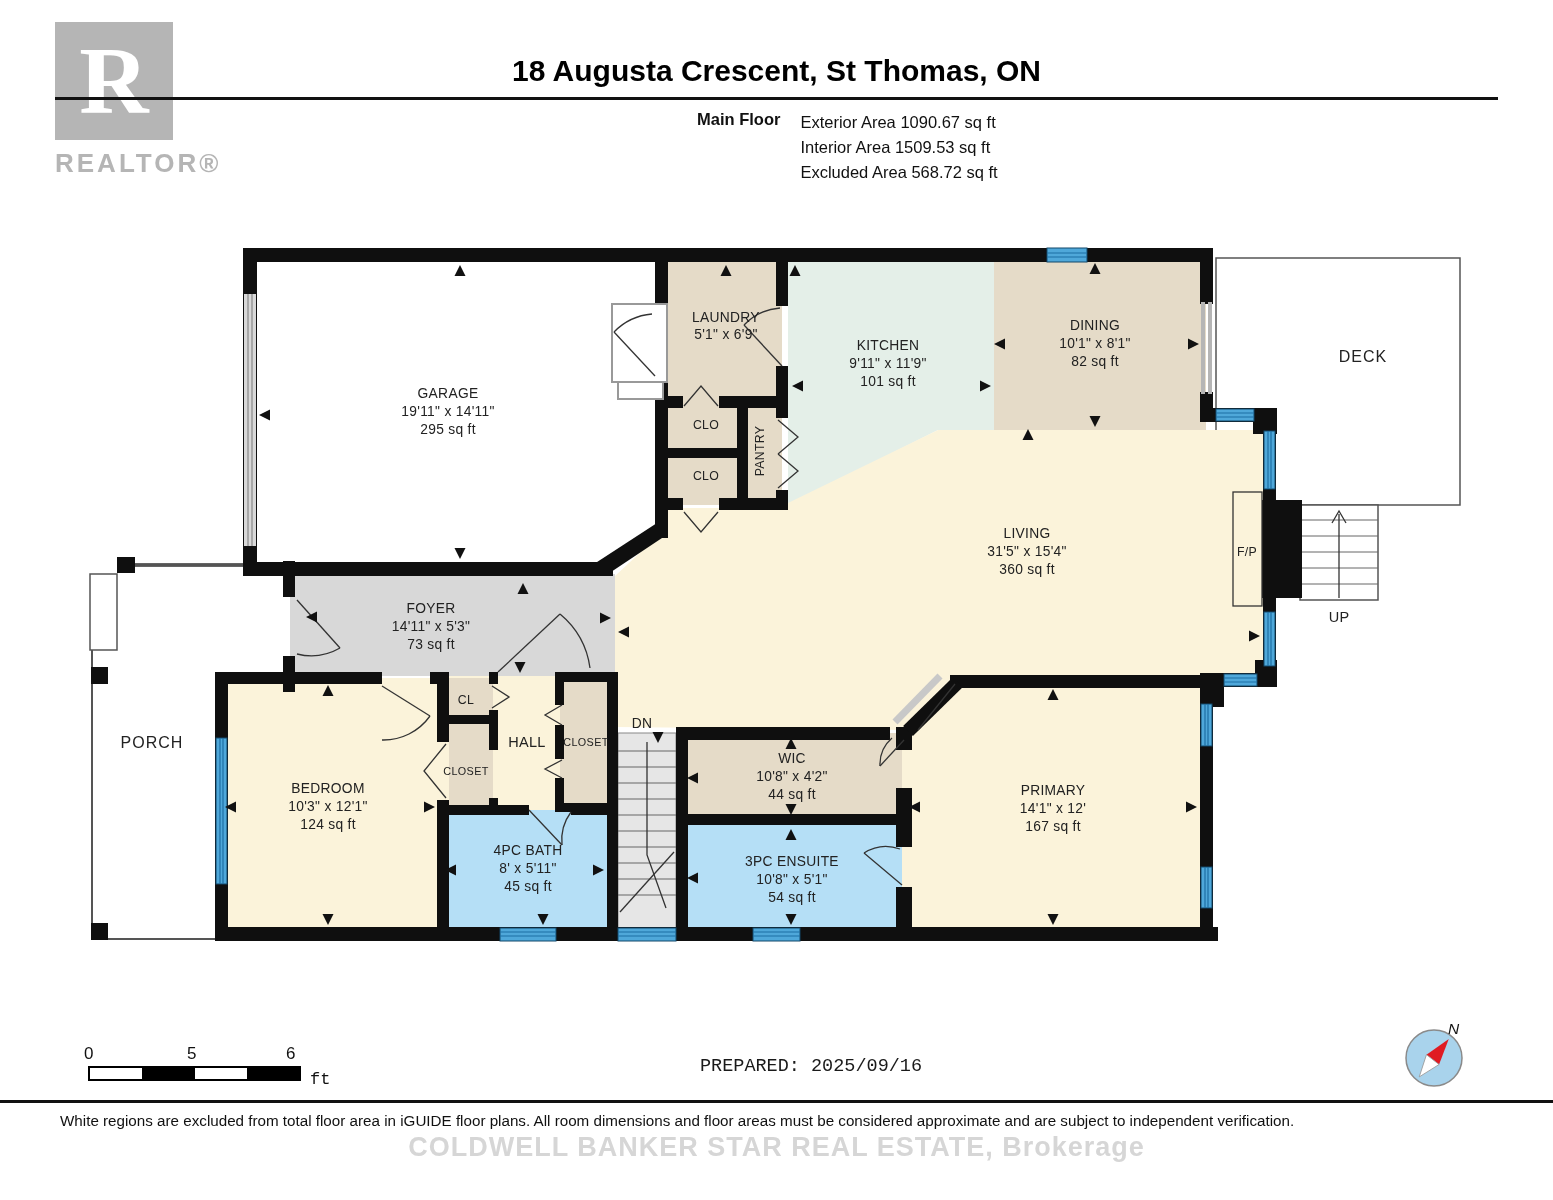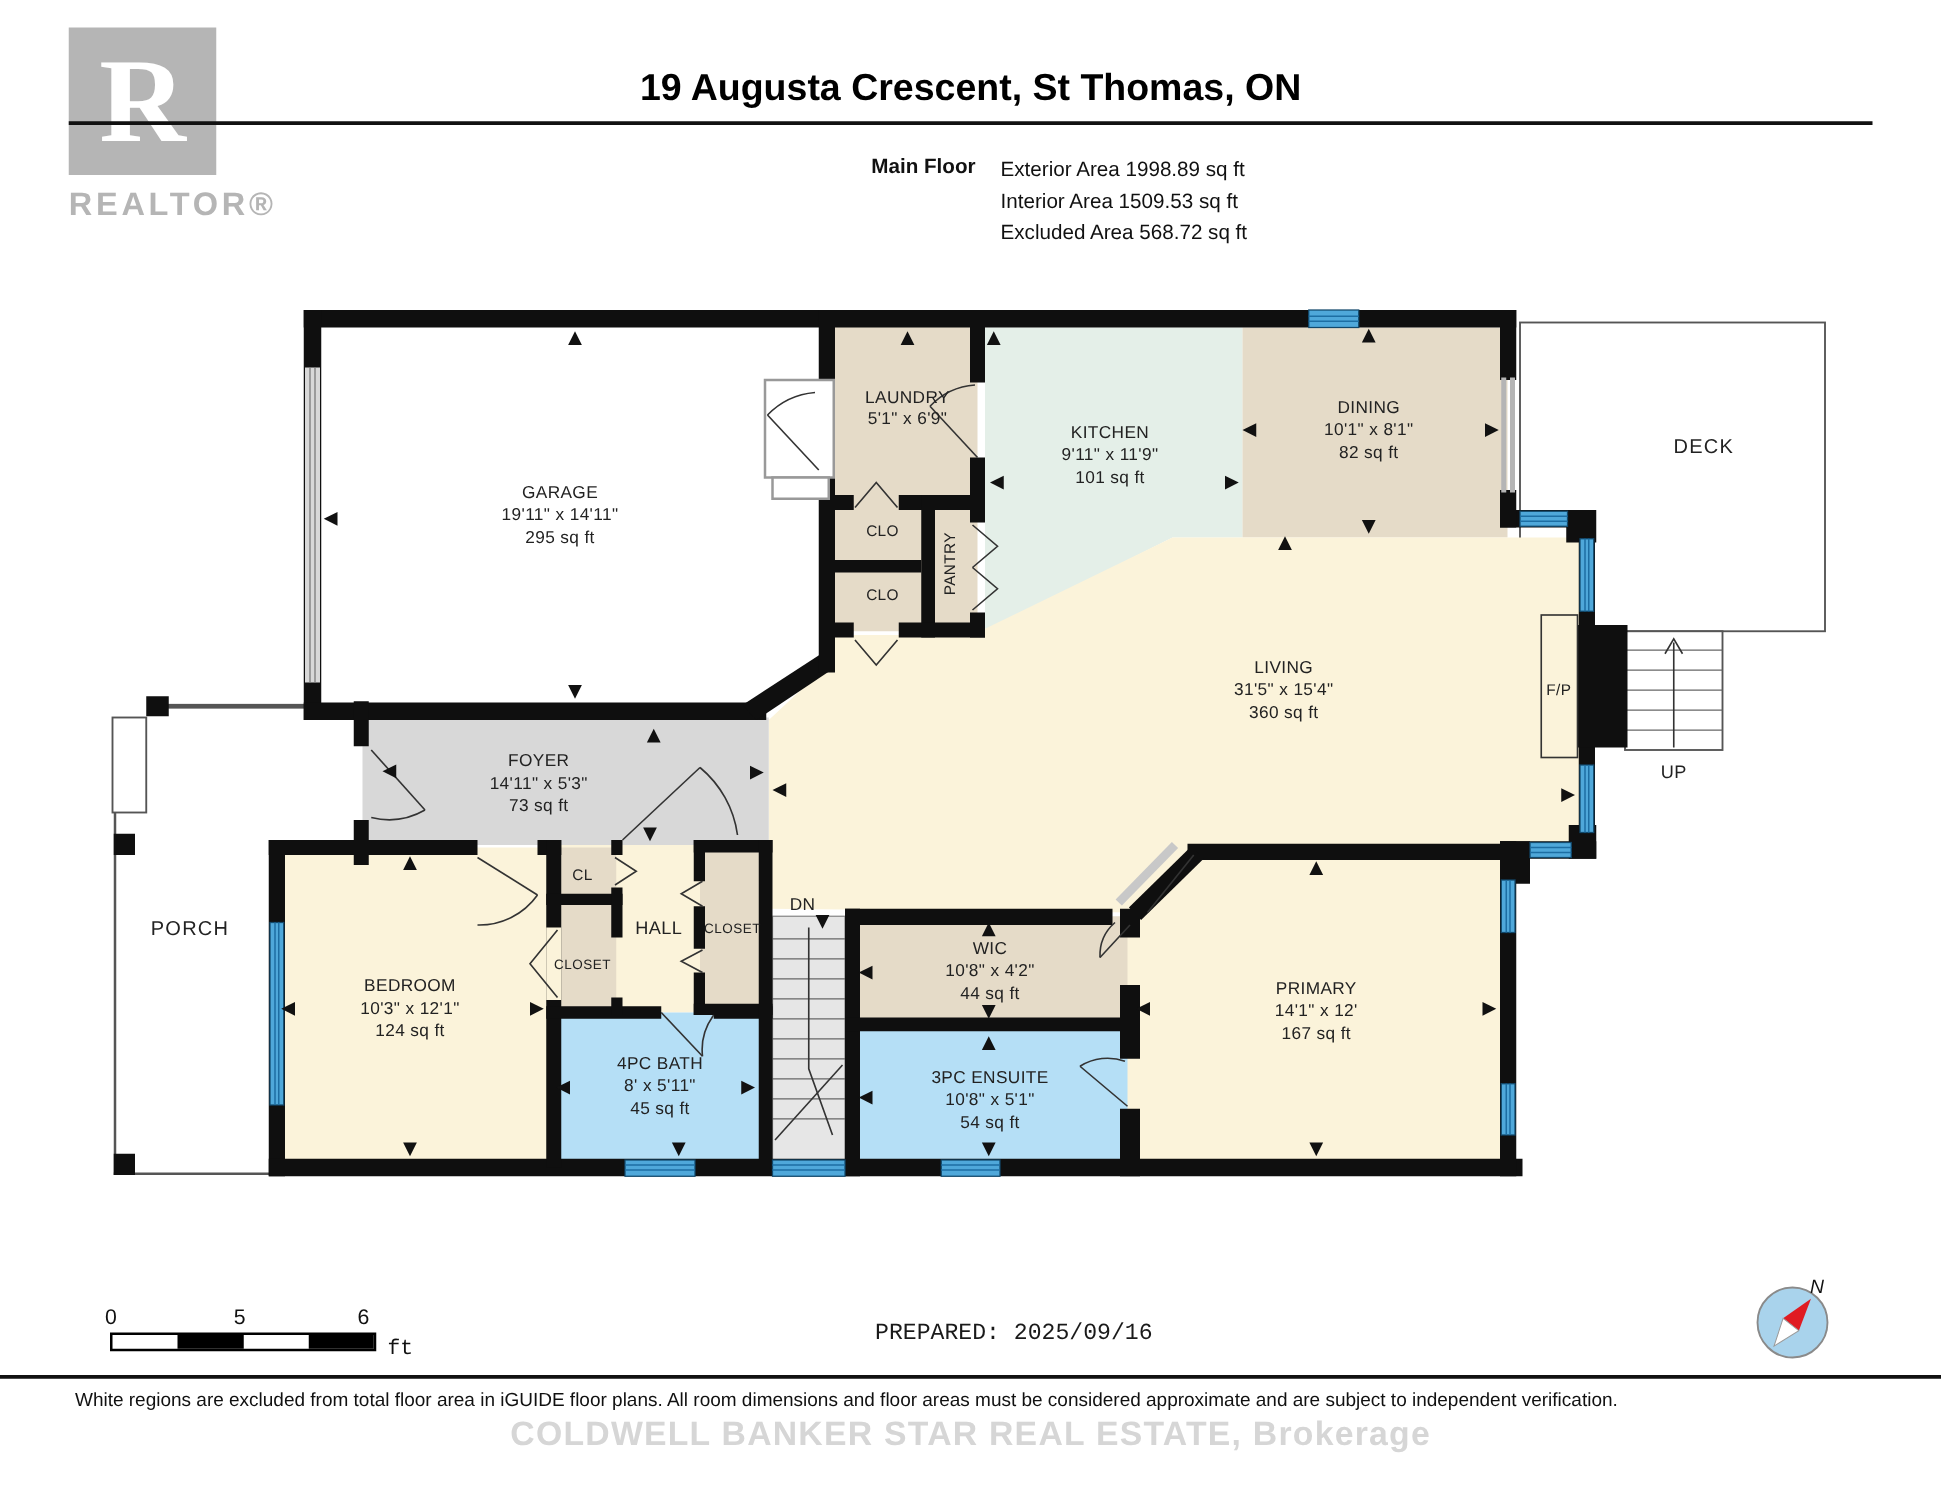--- a/index.html
+++ b/index.html
@@ -5,21 +5,21 @@
   html,body{margin:0;padding:0;background:#fff;}
   .page{position:relative;width:1553px;height:1200px;background:#fff;
         font-family:"Liberation Sans",sans-serif;overflow:hidden;}
   .abs{position:absolute;}
   
   .logo-box{width:118px;height:118px;background:#b5b5b5;display:flex;align-items:center;justify-content:center;}
   .logo-r{color:#fff;font-size:96px;font-weight:bold;font-family:"Liberation Serif",serif;line-height:1;}
   .logo-text{color:#b5b5b5;font-size:26px;letter-spacing:3px;margin-top:8px;font-family:"Liberation Sans",sans-serif;font-weight:bold;}
   .title{left:0;right:0;top:54px;text-align:center;font-size:30px;font-weight:bold;color:#000;}
   .rule1{left:55px;right:55px;top:97px;height:3px;background:#111;}
-  .stats{left:697px;top:110px;display:flex;gap:20px;font-size:16.5px;color:#111;margin-top:14px;}
+  .stats{left:697px;top:110px;display:flex;gap:20px;font-size:16.5px;color:#111;}
   .floor-label{font-weight:bold;white-space:nowrap;}
   .stats-col div{line-height:25px;white-space:nowrap;}
   
   .rule2{left:0;right:0;top:1100px;height:3px;background:#111;}
   .disclaimer{left:60px;top:1112px;font-size:15.2px;color:#111;white-space:nowrap;}
   .watermark{left:0;right:0;top:1132px;text-align:center;font-size:27px;color:#d6d6d6;
              letter-spacing:1px;font-weight:bold;}
   .prepared{left:700px;top:1056px;font-size:18.5px;color:#1a1a1a;font-family:Liberation Mono, monospace;}
   .scalebar{left:88px;top:1044px;width:340px;height:50px;font-size:17px;color:#111;}
   .sb-tick{position:absolute;top:0;}
@@ -47,26 +47,26 @@
 <body>
 
 <div class="page">
 
   <div class="abs" style="left:55px;top:22px;">
     <div class="logo-box">
       <span class="logo-r">R</span>
     </div>
     <div class="logo-text">REALTOR®</div>
   </div>
-  <div class="abs title">19 Augusta Crescent, St Thomas, ON</div>
+  <div class="abs title">18 Augusta Crescent, St Thomas, ON</div>
   <div class="abs rule1"></div>
   <div class="abs stats">
     <div class="floor-label">Main Floor</div>
     <div class="stats-col">
-      <div>Exterior Area 1998.89 sq ft</div>
+      <div>Exterior Area 1090.67 sq ft</div>
       <div>Interior Area 1509.53 sq ft</div>
       <div>Excluded Area 568.72 sq ft</div>
     </div>
   </div>
 
   <svg width="1553" height="1200" viewBox="0 0 1553 1200">
     <defs>
       <path id="arr" d="M0,-7 L5.5,4 L-5.5,4 Z"></path>
     </defs>
 

